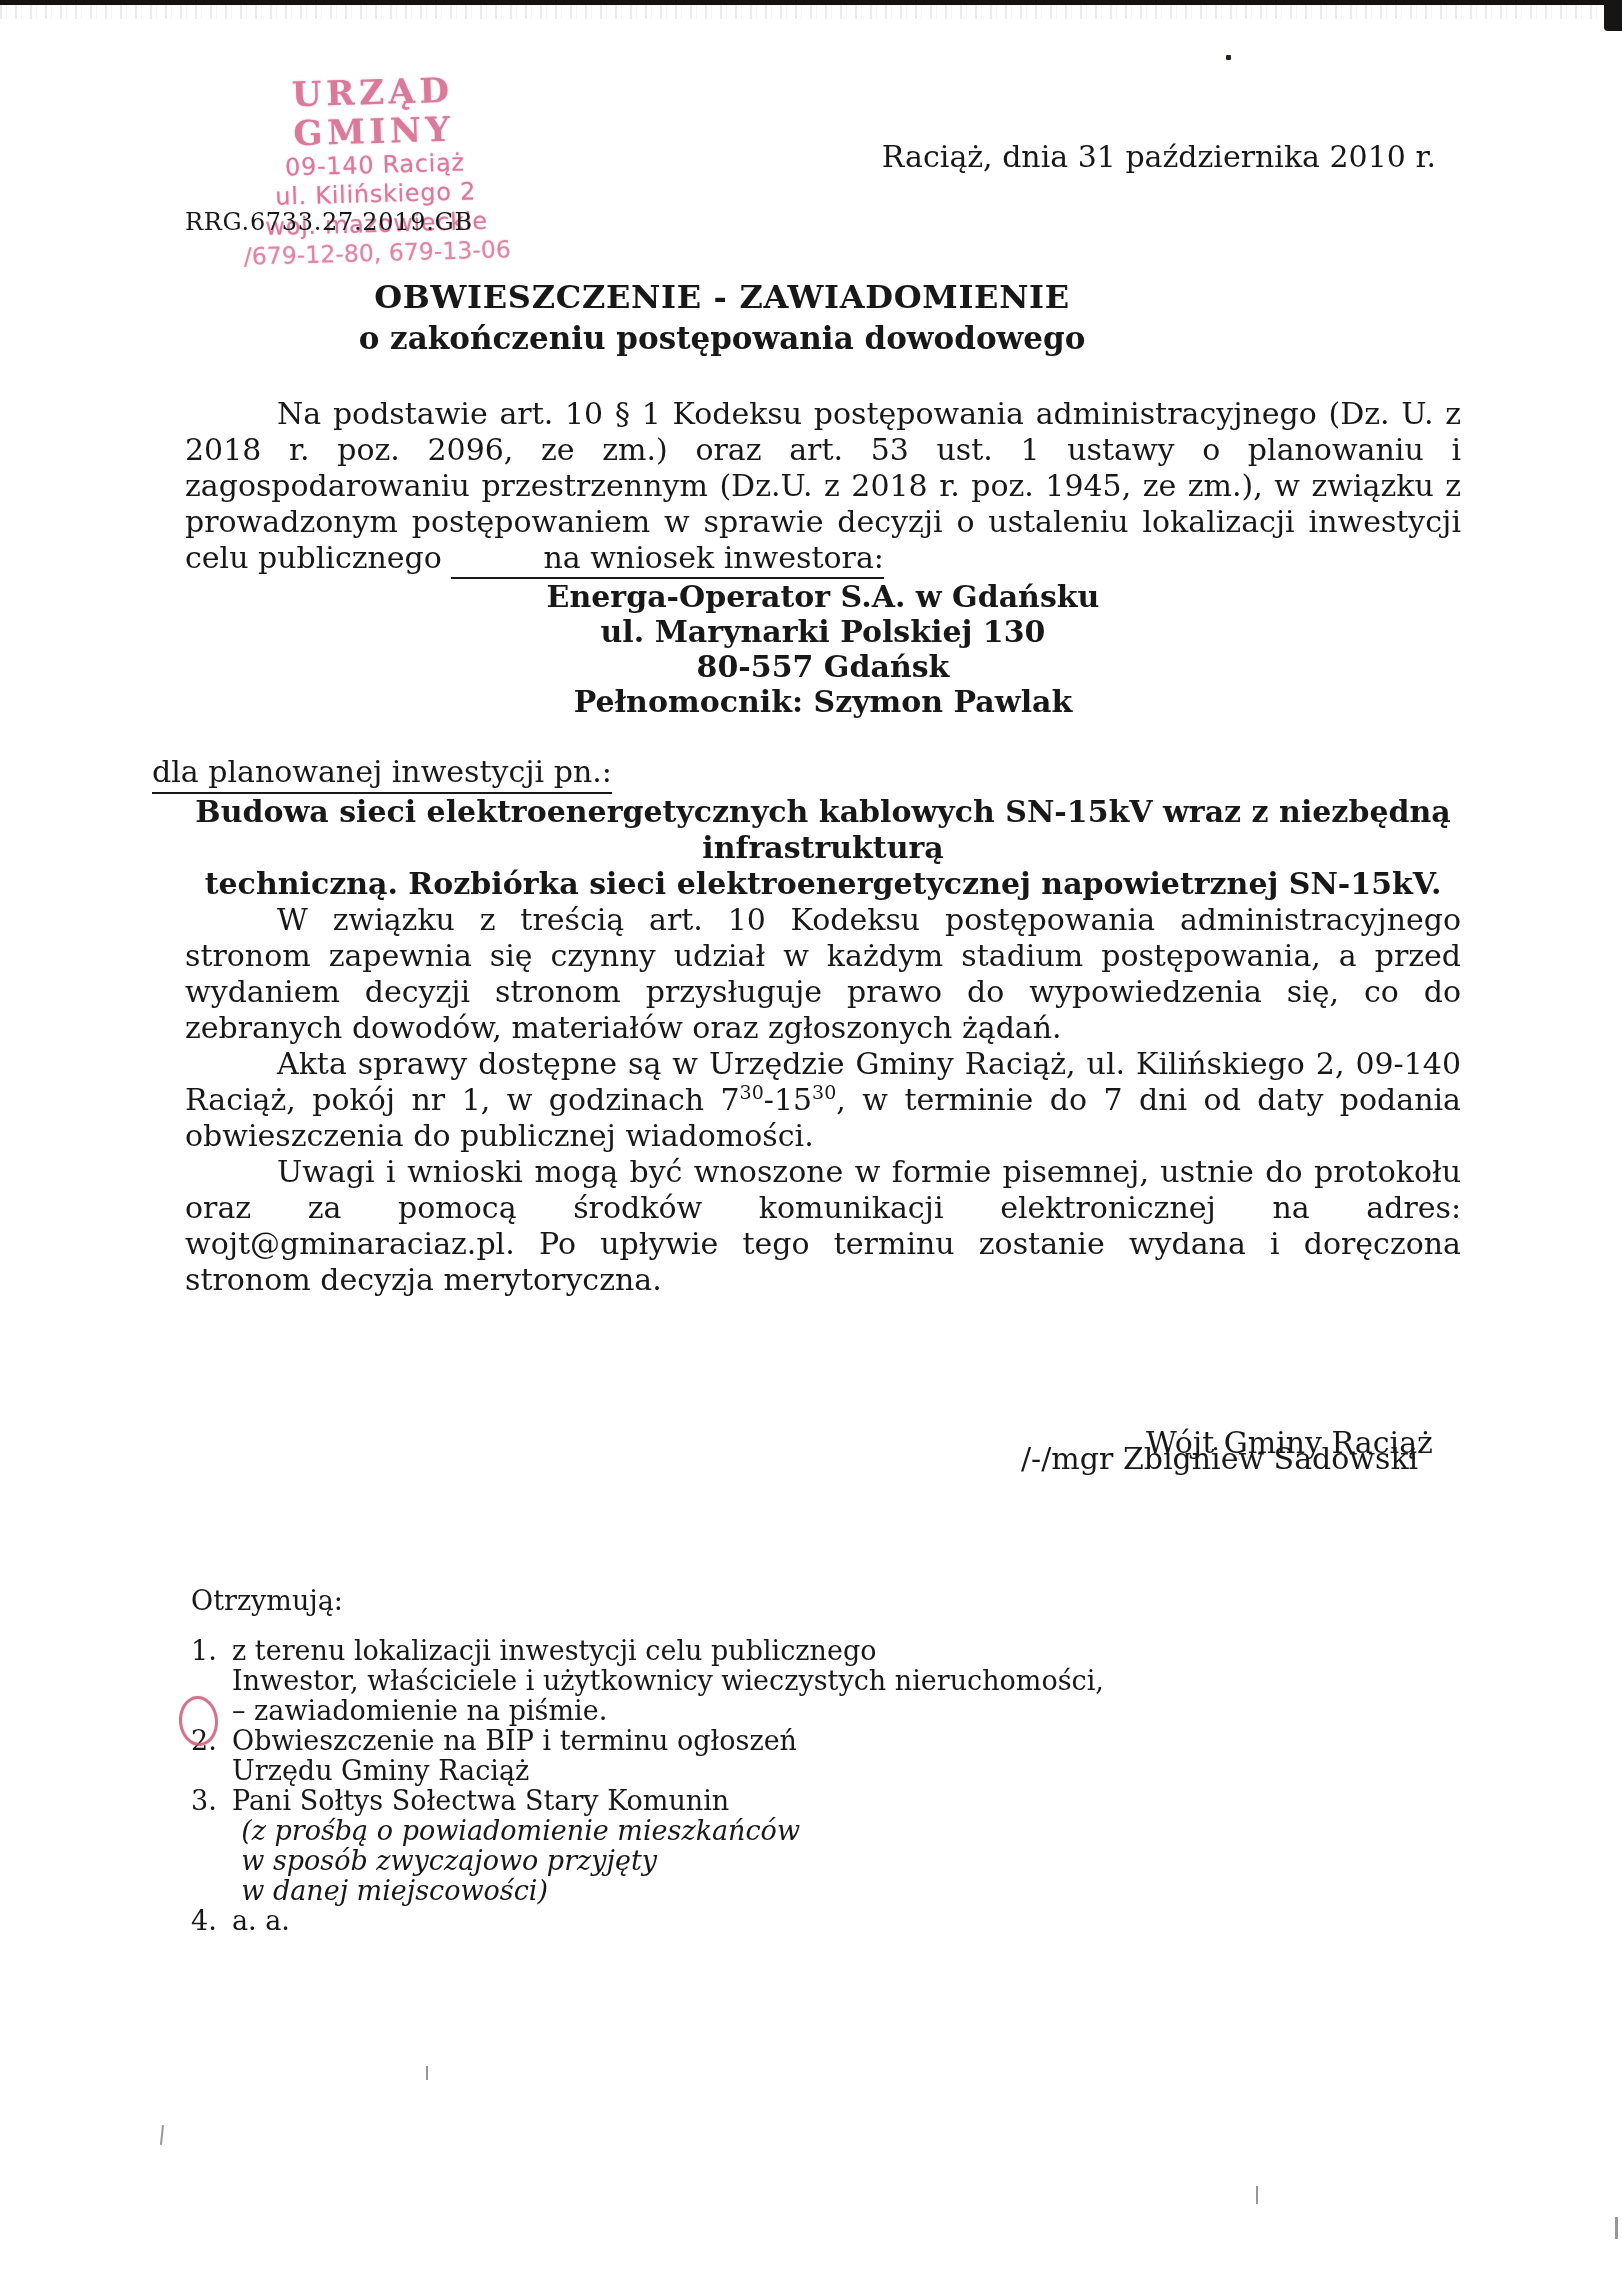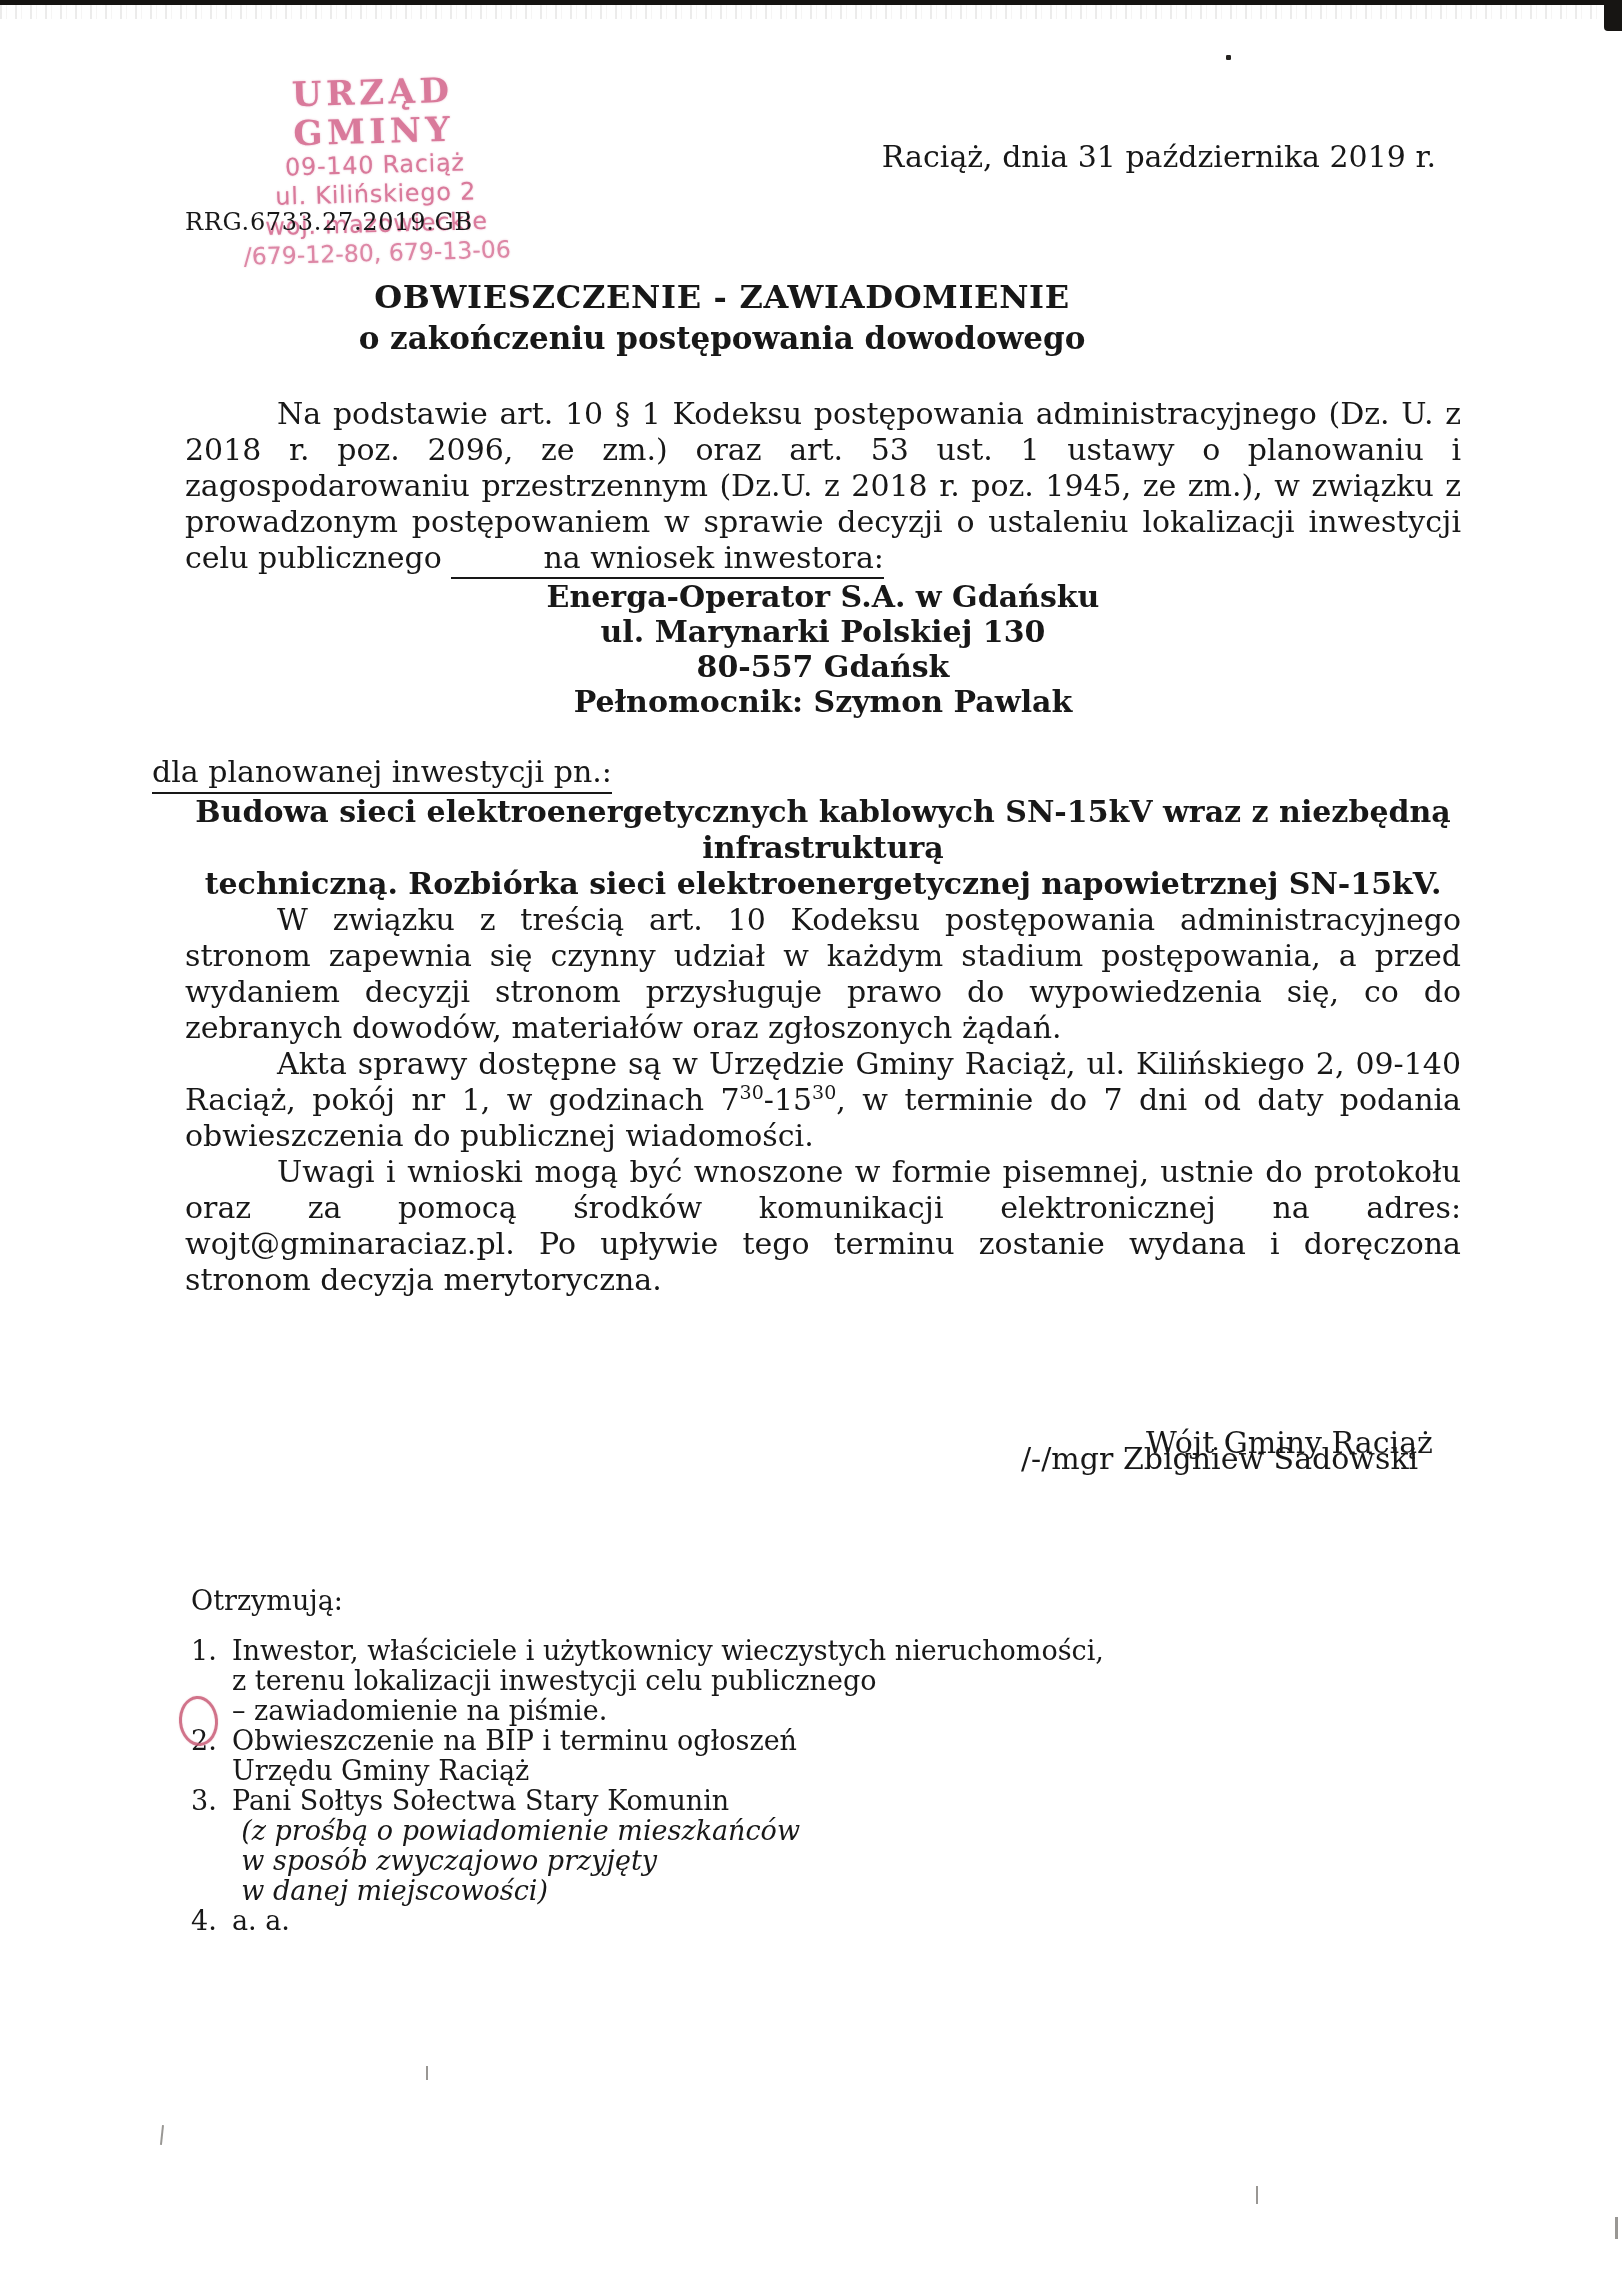--- a/index.html
+++ b/index.html
@@ -82,21 +82,21 @@
   <div class="stamp">
     <div class="s-head">URZĄD GMINY</div>
     <div class="s-line">09-140 Raciąż</div>
     <div class="s-line">ul. Kilińskiego 2</div>
     <div class="s-line">woj. mazowieckie</div>
     <div class="s-phone">/679-12-80, 679-13-06</div>
   </div>
 
   <div class="ref-number">RRG.6733.27.2019.GB</div>
 
-  <div class="date-line">Raciąż, dnia 31 października 2019 r.</div>
+  <div class="date-line">Raciąż, dnia 31 października 2010 r.</div>
 
   <div class="doc-title">
     <div class="t1">OBWIESZCZENIE - ZAWIADOMIENIE</div>
     <div class="t2">o zakończeniu postępowania dowodowego</div>
   </div>
 
   <div class="body-col">
 
     <p class="para indent"><span>Na podstawie art. 10 § 1 Kodeksu postępowania administracyjnego (Dz. U. z 2018 r. poz. 2096, ze zm.) oraz art. 53 ust. 1 ustawy o planowaniu i zagospodarowaniu przestrzennym (Dz.U. z 2018 r. poz. 1945, ze zm.), w związku z prowadzonym postępowaniem w sprawie decyzji o ustaleniu lokalizacji inwestycji celu publicznego </span><span class="u-seg">na wniosek  inwestora:</span></p>
 
@@ -124,22 +124,22 @@
 
   <div class="sig-title">Wójt Gminy Raciąż</div>
   <div class="sig-name">/-/mgr  Zbigniew Sadowski</div>
 
   <div class="recipients">
     <div class="heading">Otrzymują:</div>
 
     <div class="rec-item">
       <div class="num">1.</div>
       <div class="txt">
+        <div>z terenu lokalizacji inwestycji celu publicznego</div>
         <div>Inwestor, właściciele i użytkownicy wieczystych nieruchomości,</div>
-        <div>z terenu lokalizacji inwestycji celu publicznego</div>
         <div>– zawiadomienie na piśmie.</div>
       </div>
     </div>
 
     <div class="rec-item">
       <div class="num">2.</div>
       <div class="txt">
         <div>Obwieszczenie na BIP i terminu ogłoszeń</div>
         <div>Urzędu Gminy Raciąż</div>
       </div>

